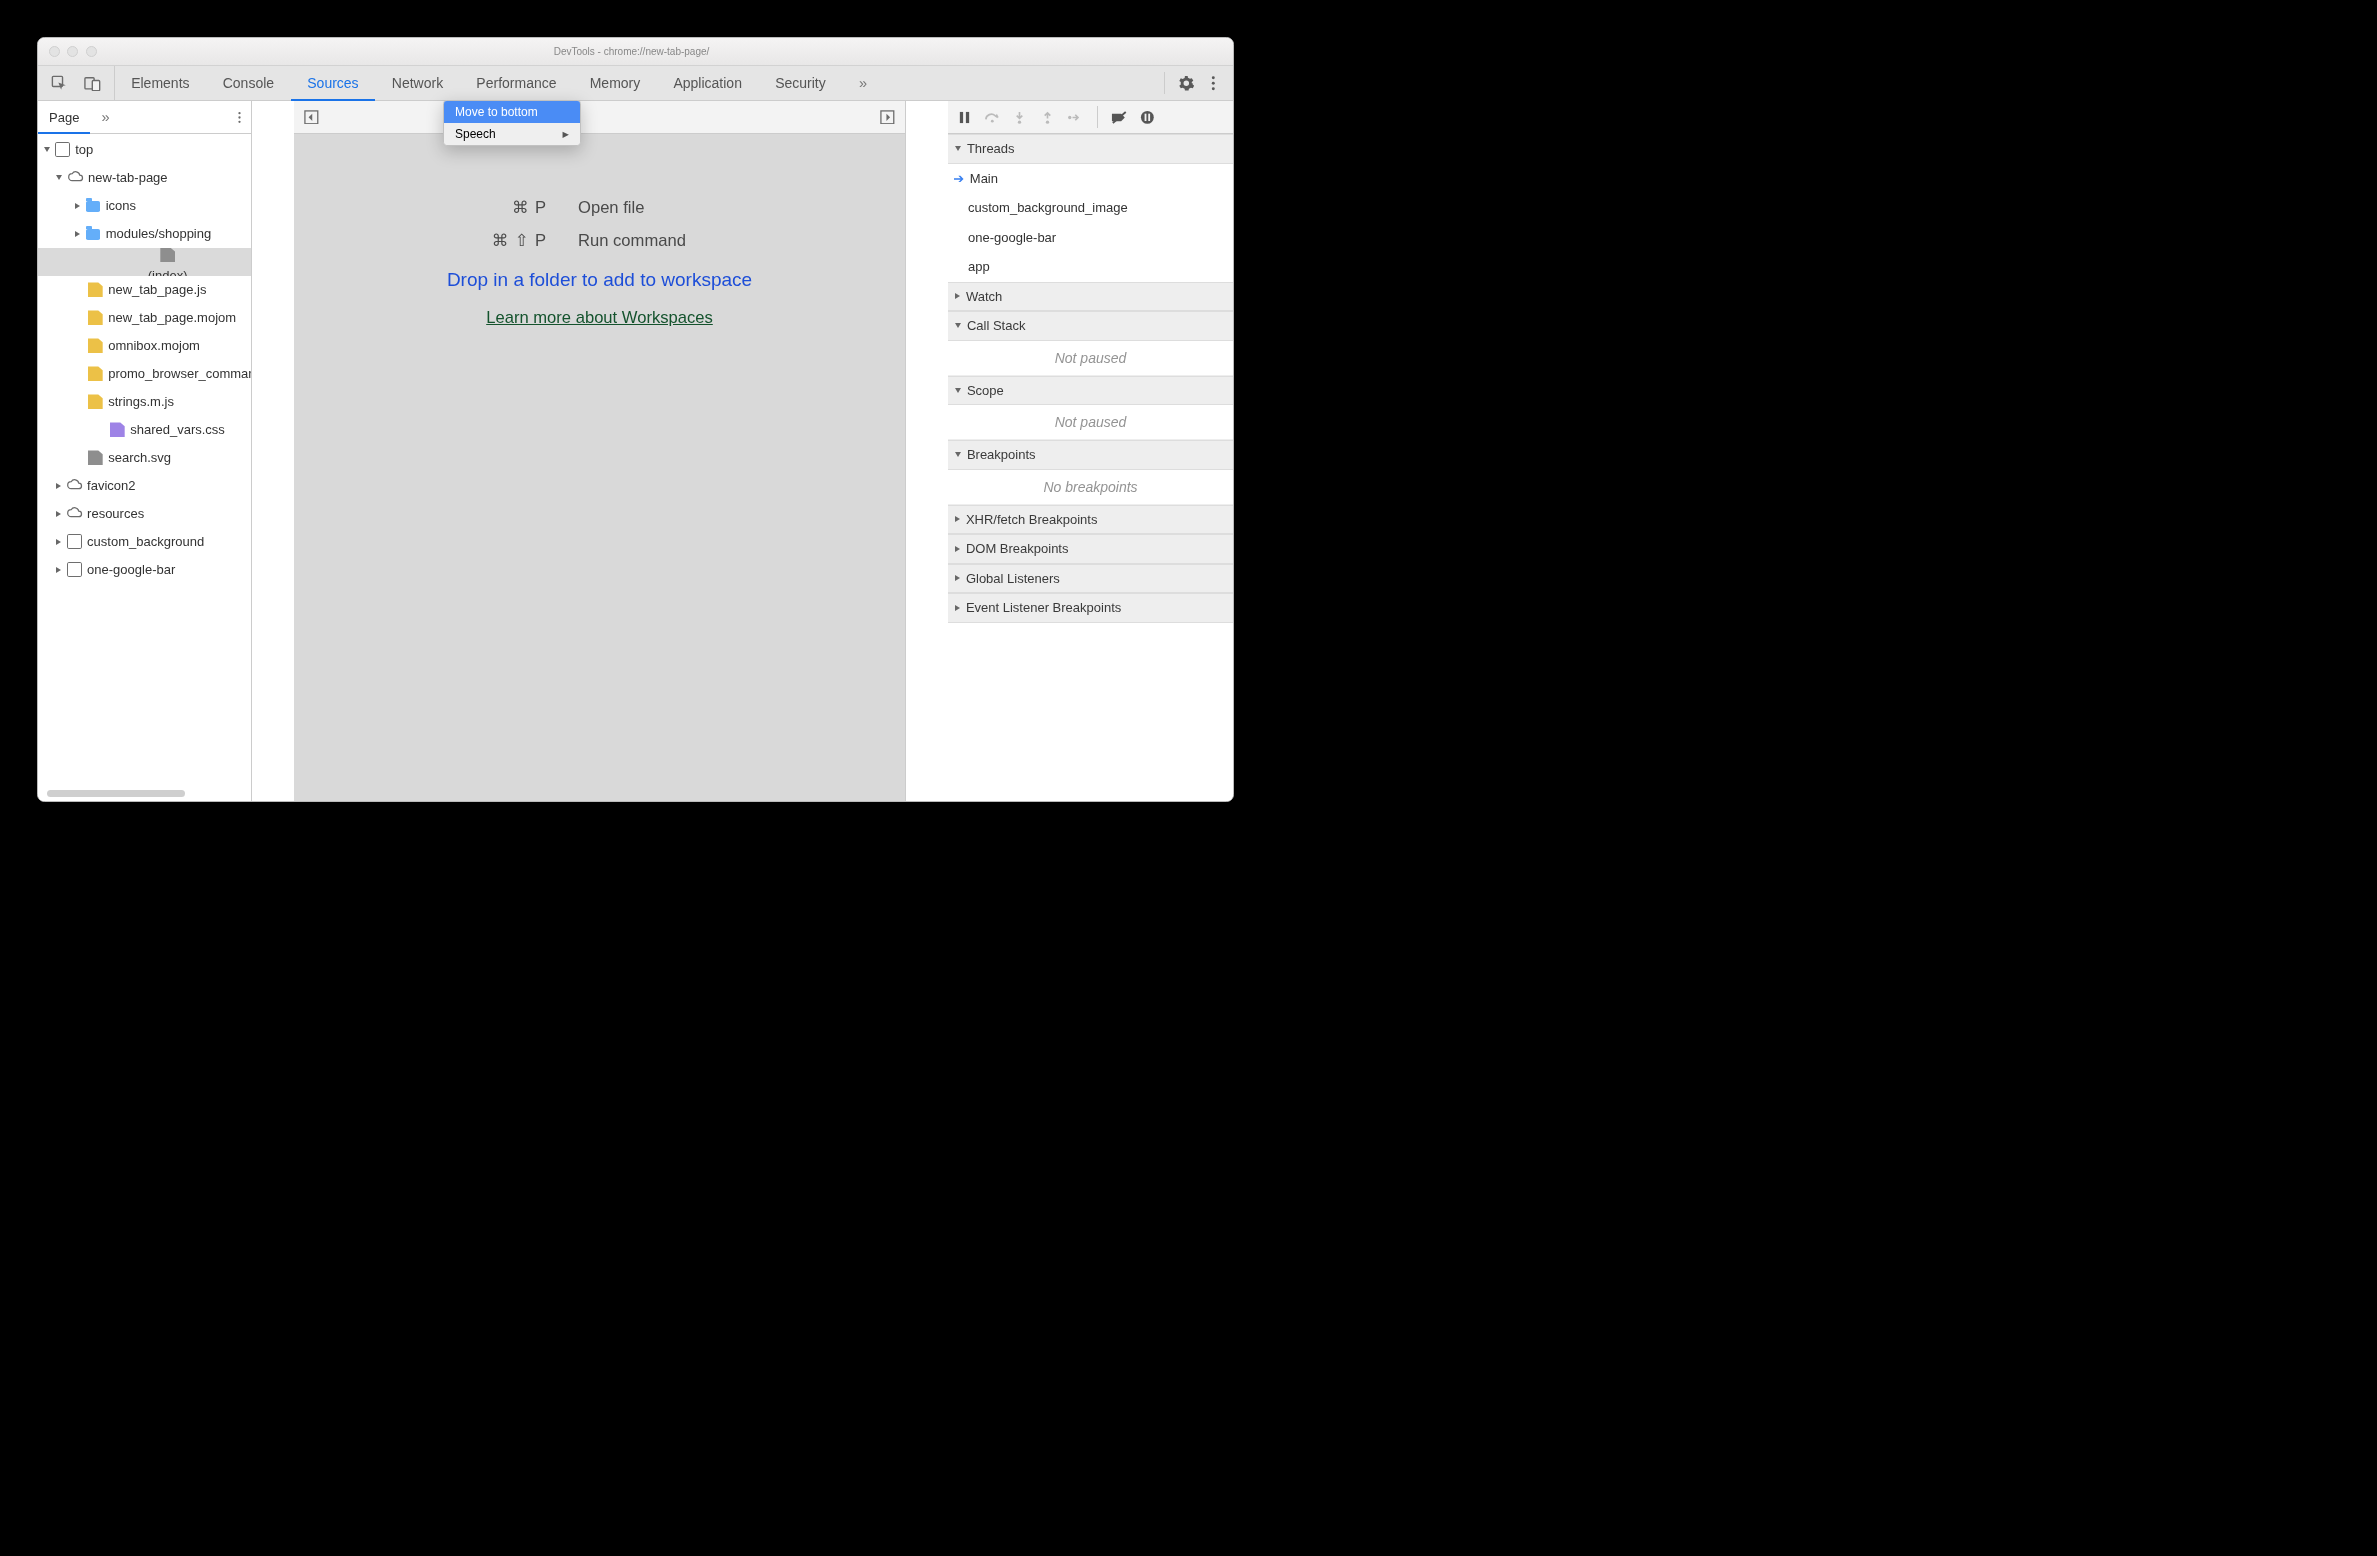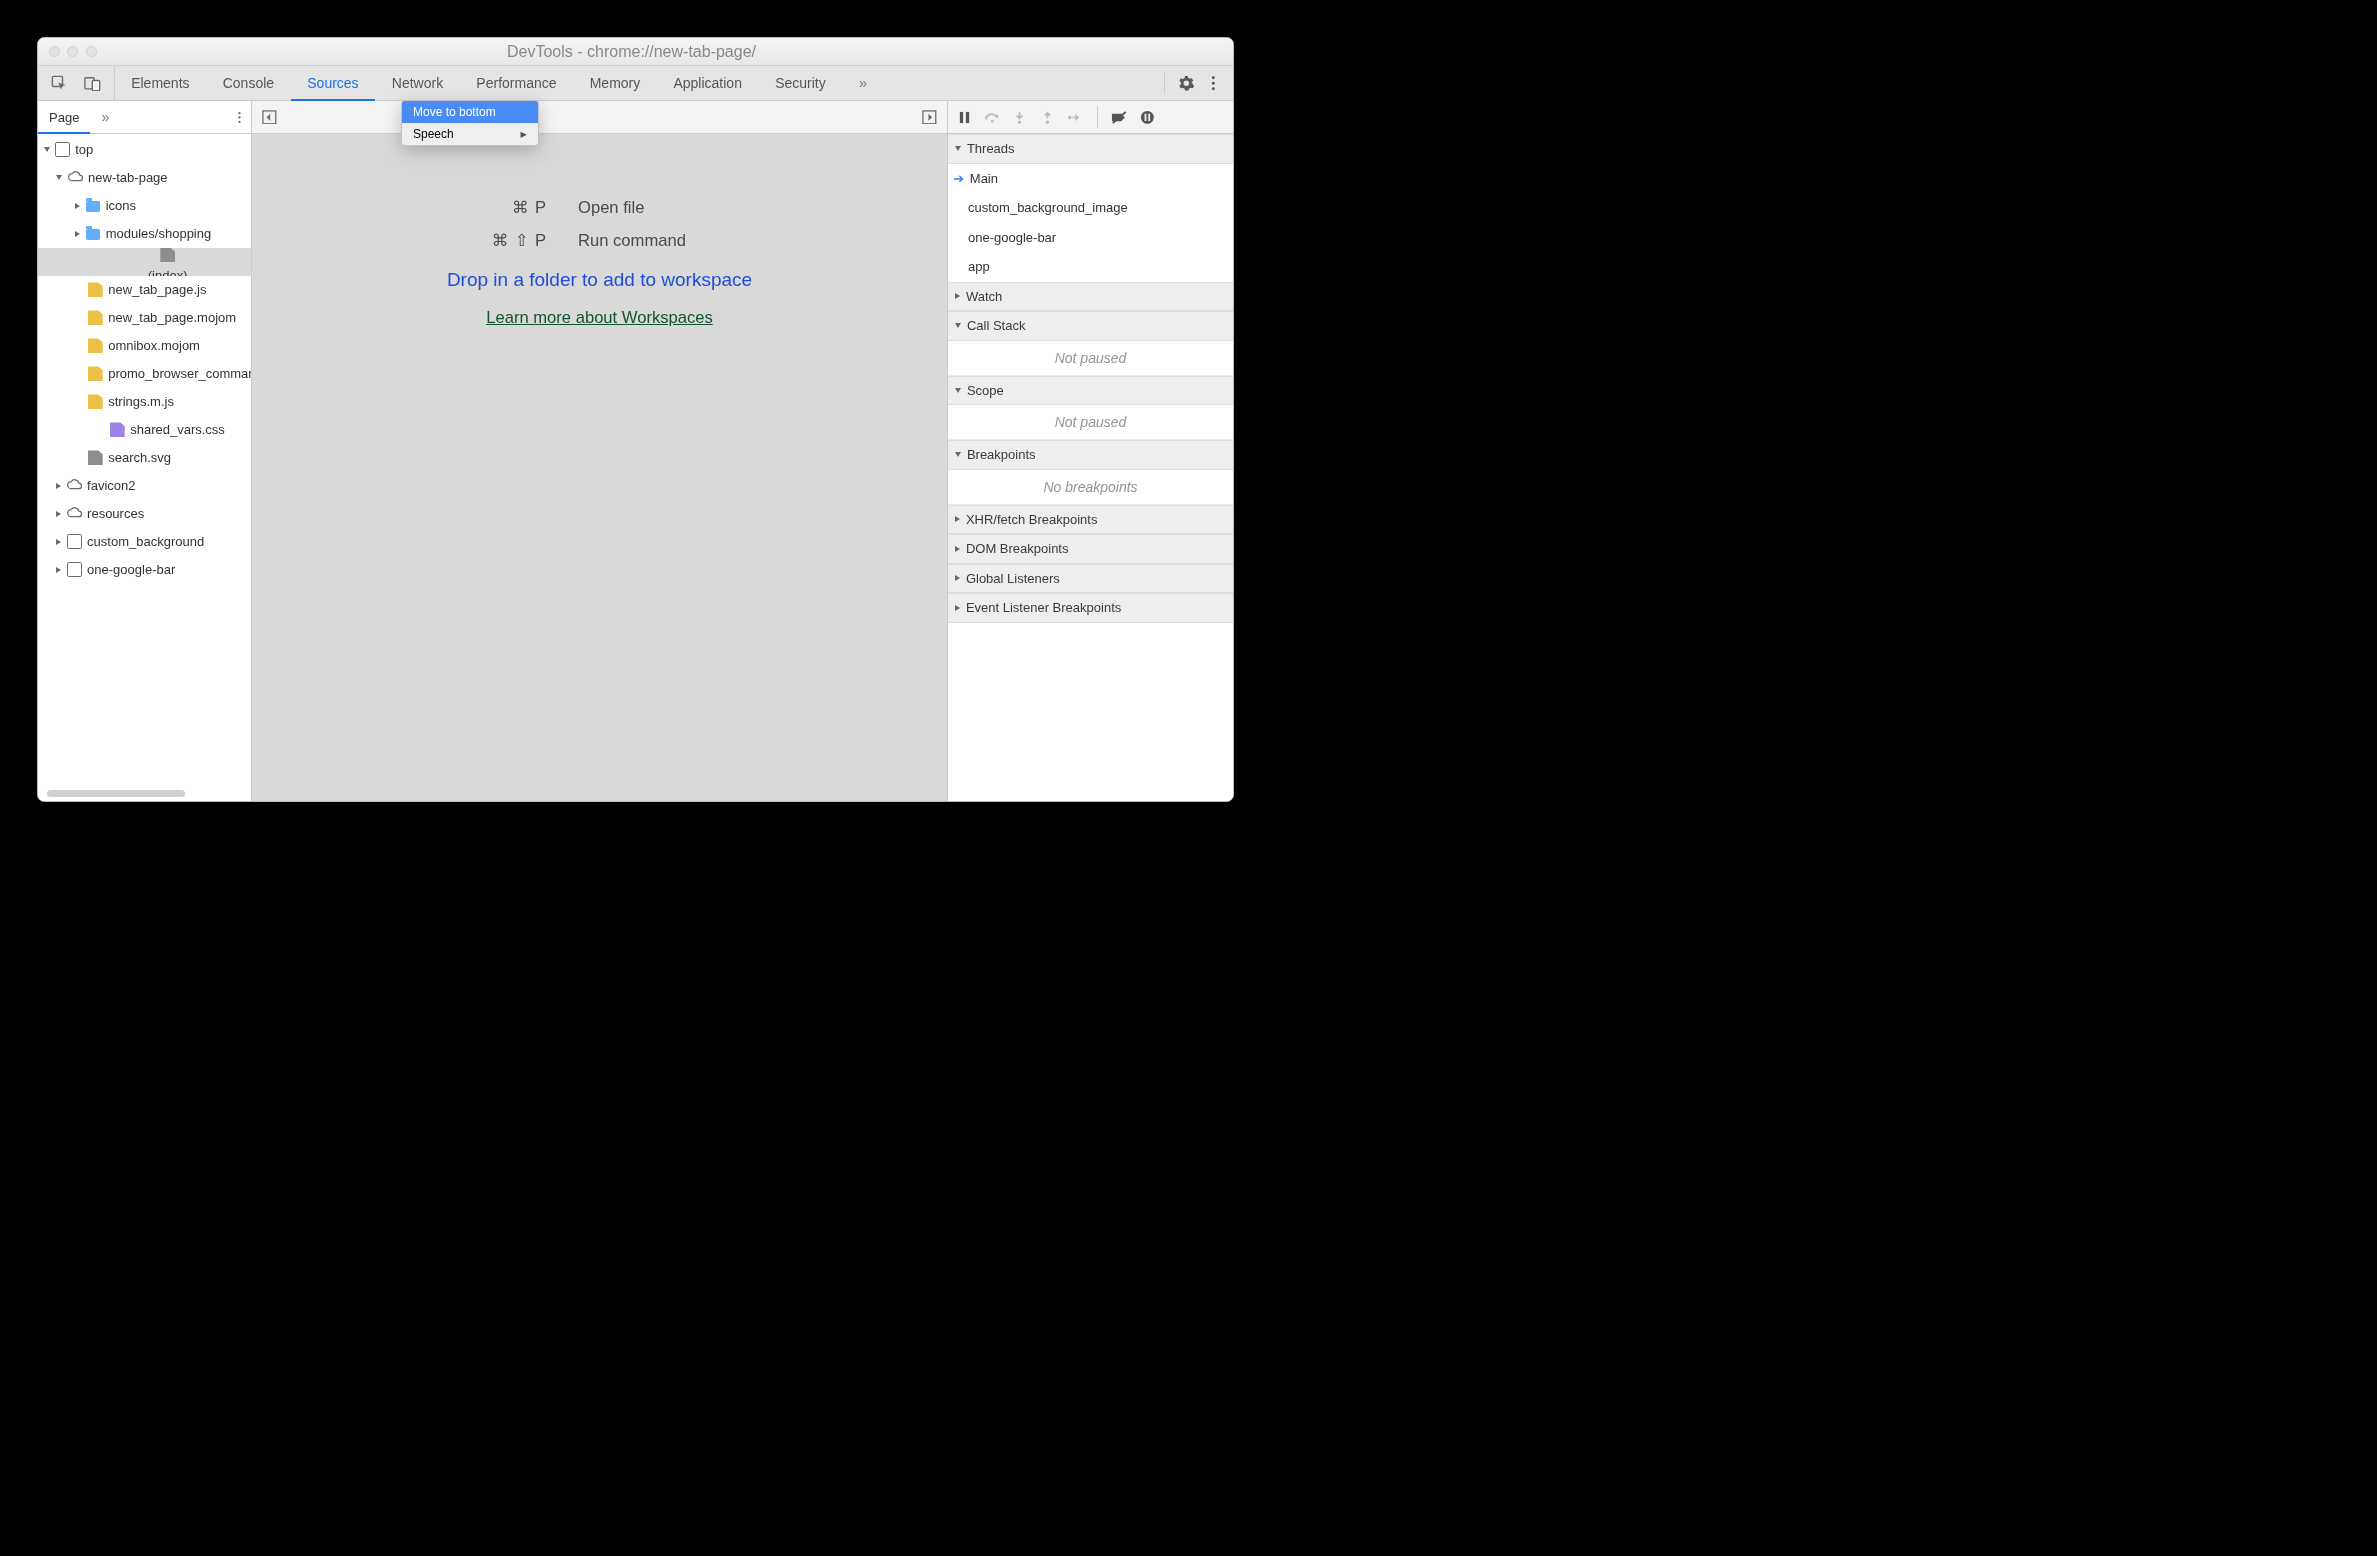--- a/index.html
+++ b/index.html
@@ -1,31 +1,31 @@
 <!DOCTYPE html>
 <html style="font-size:14.7px"><head>
 <meta charset="utf-8">
 <style>
 * { box-sizing: border-box; margin: 0; padding: 0; font-family: -apple-system, "Helvetica Neue", Arial, sans-serif; }
 body { background: #000; display: flex; align-items: flex-start; justify-content: flex-start; padding: 37px; }
 .window { width: 1197px; background: #fff; border-radius: 7.4px; box-shadow: 0 18.4px 55px rgba(0,0,0,0.5); overflow: hidden; border: 0.9px solid #bbb; }
 .titlebar { height: 28px; background: linear-gradient(#f5f4f4,#e8e7e7); display: flex; align-items: center; position: relative; border-bottom: 0.9px solid #d2d2d2; }
 .traffic { display: flex; gap: 7.4px; padding-left: 11px; }
 .dot { width: 11px; height: 11px; border-radius: 50%; background: #e3e3e3; border: 0.9px solid #d0d0d0; }
-.titlebar-title { position: absolute; left: 0; right: 8px; text-align: center; font-size: 16px; color: #888; }
+.titlebar-title { position: absolute; left: 0; right: 8px; text-align: center; font-size: 10px; color: #888; }
 .tabbar { height: 35px; background: #e5e5e5; border-bottom: 0.9px solid #ccc; display: flex; align-items: stretch; position: relative; }
 .tabbar-left { display: flex; align-items: center; padding: 0 9.2px; gap: 9.2px; border-right: 0.9px solid #ccc; }
 .icon-btn { width: 24px; height: 24px; display: flex; align-items: center; justify-content: center; color: #666; cursor: pointer; }
 .tabs { display: flex; align-items: stretch; flex: 1; }
 .tab { padding: 0 16.6px; display: flex; align-items: center; font-size: 14px; color: #555; cursor: pointer; position: relative; }
 .tab.active { color: #1a73e8; }
 .tab.active::after { content: ""; position: absolute; bottom: -0.9px; left: 0; right: 0; height: 1.8px; background: #1a73e8; }
 .tabbar-right { display: flex; align-items: center; padding: 0 7.4px; gap: 3.7px; }
 .sep-v { width: 0.9px; height: 22px; background: #ccc; margin: 0 5.5px; }
-.main { display: flex; height: 700px; }
+.main { display: flex; height: 700px; gap: 42px; }
 .left { width: 214px; border-right: 0.9px solid #ccc; display: flex; flex-direction: column; background: #fff; }
 .left-head { height: 33px; display: flex; align-items: center; border-bottom: 0.9px solid #ccc; position: relative; }
 .left-tab { padding: 0 11px; font-size: 13px; color: #333; height: 100%; display: flex; align-items: center; position: relative; }
 .left-tab.active::after { content: ""; position: absolute; bottom: -0.9px; left: 0; right: 0; height: 1.8px; background: #1a73e8; }
 .left-spacer { flex: 1; }
 .tree { flex: 1; overflow: auto; font-size: 13px; color: #333; padding-top: 1.8px; }
 .tree-row { height: 28px; display: flex; align-items: center; gap: 5.5px; cursor: pointer; white-space: nowrap; overflow: hidden; padding-right: 3.7px; }
 .tree-row.sel { background: #dadada; flex-direction: column; }
 .tw { width: 9.2px; height: 9.2px; display: inline-block; }
 .tri-r { border-left: 5.5px solid #676767; border-top: 3.7px solid transparent; border-bottom: 3.7px solid transparent; width: 0; height: 0; }

